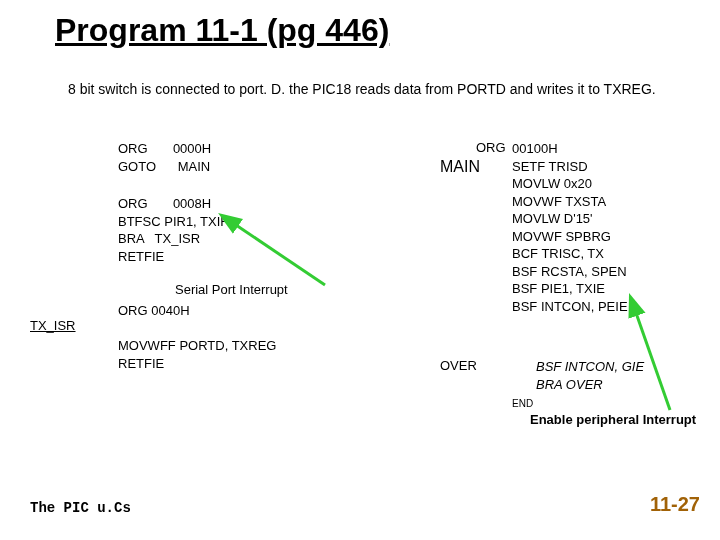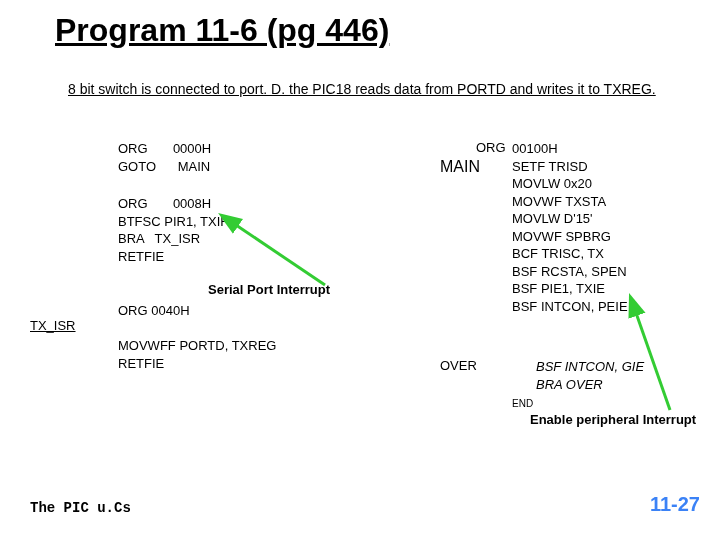--- a/index.html
+++ b/index.html
@@ -21,38 +21,36 @@
     font-weight: bold;
     text-decoration: underline;
   }
   .desc {
     position: absolute;
     top: 80px;
     left: 68px;
     width: 590px;
     font-size: 14px;
     line-height: 1.3;
-    text-decoration: underline;
   }
   .code-block {
     position: absolute;
     font-size: 13px;
     line-height: 1.35;
     white-space: pre;
     margin-left: 8px;
   }
   .block-a { top: 140px; left: 110px; }
   .block-b { top: 195px; left: 110px; }
   .caption-serial {
     position: absolute;
     top: 282px;
     left: 175px;
     font-size: 13px;
-    font-weight: bold;
-    margin-left: 33px;
+    font-weight: normal;
   }
   .block-c { top: 302px; left: 110px; }
   .tx-isr-label {
     position: absolute;
     top: 318px;
     left: 30px;
     font-size: 13px;
     text-decoration: underline;
   }
   .block-e { top: 358px; left: 528px; font-style: italic; }
@@ -82,21 +80,21 @@
     font-size: 14px;
     font-weight: bold;
     font-family: Liberation Mono, monospace;
   }
   .footer-right {
     position: absolute;
     bottom: 24px;
     right: 20px;
     font-size: 20px;
     font-weight: bold;
-    color: #3b82f6;
+    color: #a16207;
   }
   .right-col {
     position: absolute;
     top: 140px;
     left: 512px;
     font-size: 13px;
     line-height: 1.35;
     white-space: pre;
   }
   .main-label {
@@ -113,21 +111,21 @@
     margin-left: 36px;
   }
   svg.arrow {
     position: absolute;
     overflow: visible;
   }
 </style>
 </head>
 <body>
 
-<div class="title">Program 11-6 (pg 446)</div>
+<div class="title">Program 11-1 (pg 446)</div>
 <div class="desc">8 bit switch is connected to port. D. the PIC18 reads data from PORTD and writes it to TXREG.</div>
 
 <div class="code-block block-a">ORG       0000H
 GOTO      MAIN</div>
 <div class="code-block block-b">ORG       0008H
 BTFSC PIR1, TXIF
 BRA   TX_ISR
 RETFIE</div>
 <div class="caption-serial">Serial Port Interrupt</div>
 

